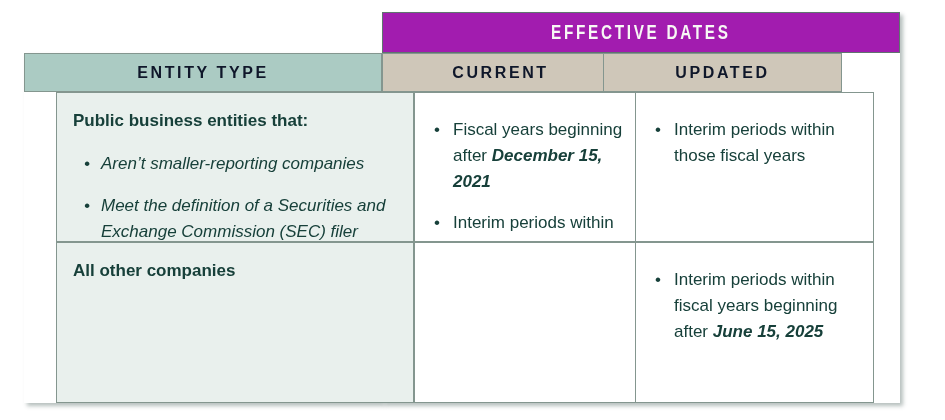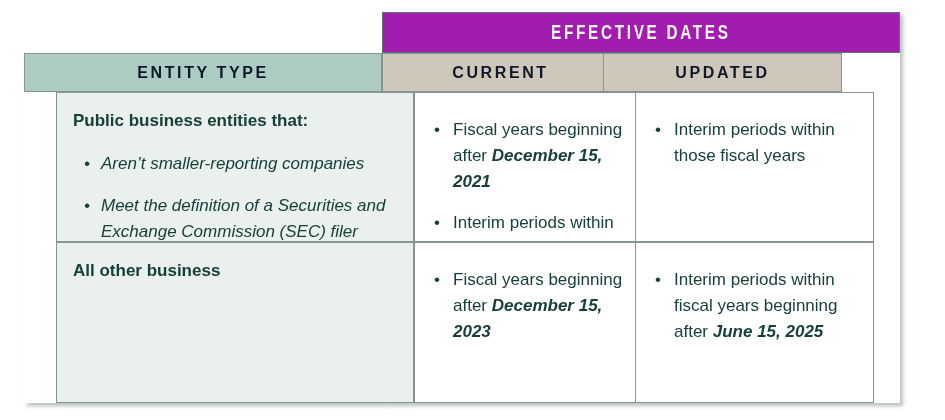--- a/index.html
+++ b/index.html
@@ -87,24 +87,23 @@
     <li><span>Interim periods within those fiscal years</span><span class="date"></span></li>
   </ul>
 </div>
 <div class="cell body-cell dates-cell white c-updated r-1">
   <ul class="bullets">
     <li><span>Interim periods within those fiscal years</span><span class="date"></span></li>
   </ul>
 </div>
 
 <div class="cell body-cell entity-cell light c-entity r-2">
-  <div class="cell-title">All other business</div>
+  <div class="cell-title">All other companies</div>
 </div>
 <div class="cell body-cell dates-cell white c-current r-2">
   <ul class="bullets">
-    <li><span>Fiscal years beginning after </span><span class="date">December 15, 2023</span></li>
   </ul>
 </div>
 <div class="cell body-cell dates-cell white c-updated r-2">
   <ul class="bullets">
     <li><span>Interim periods within fiscal years beginning after </span><span class="date">June 15, 2025</span></li>
   </ul>
 </div>
 
 </body></html>

